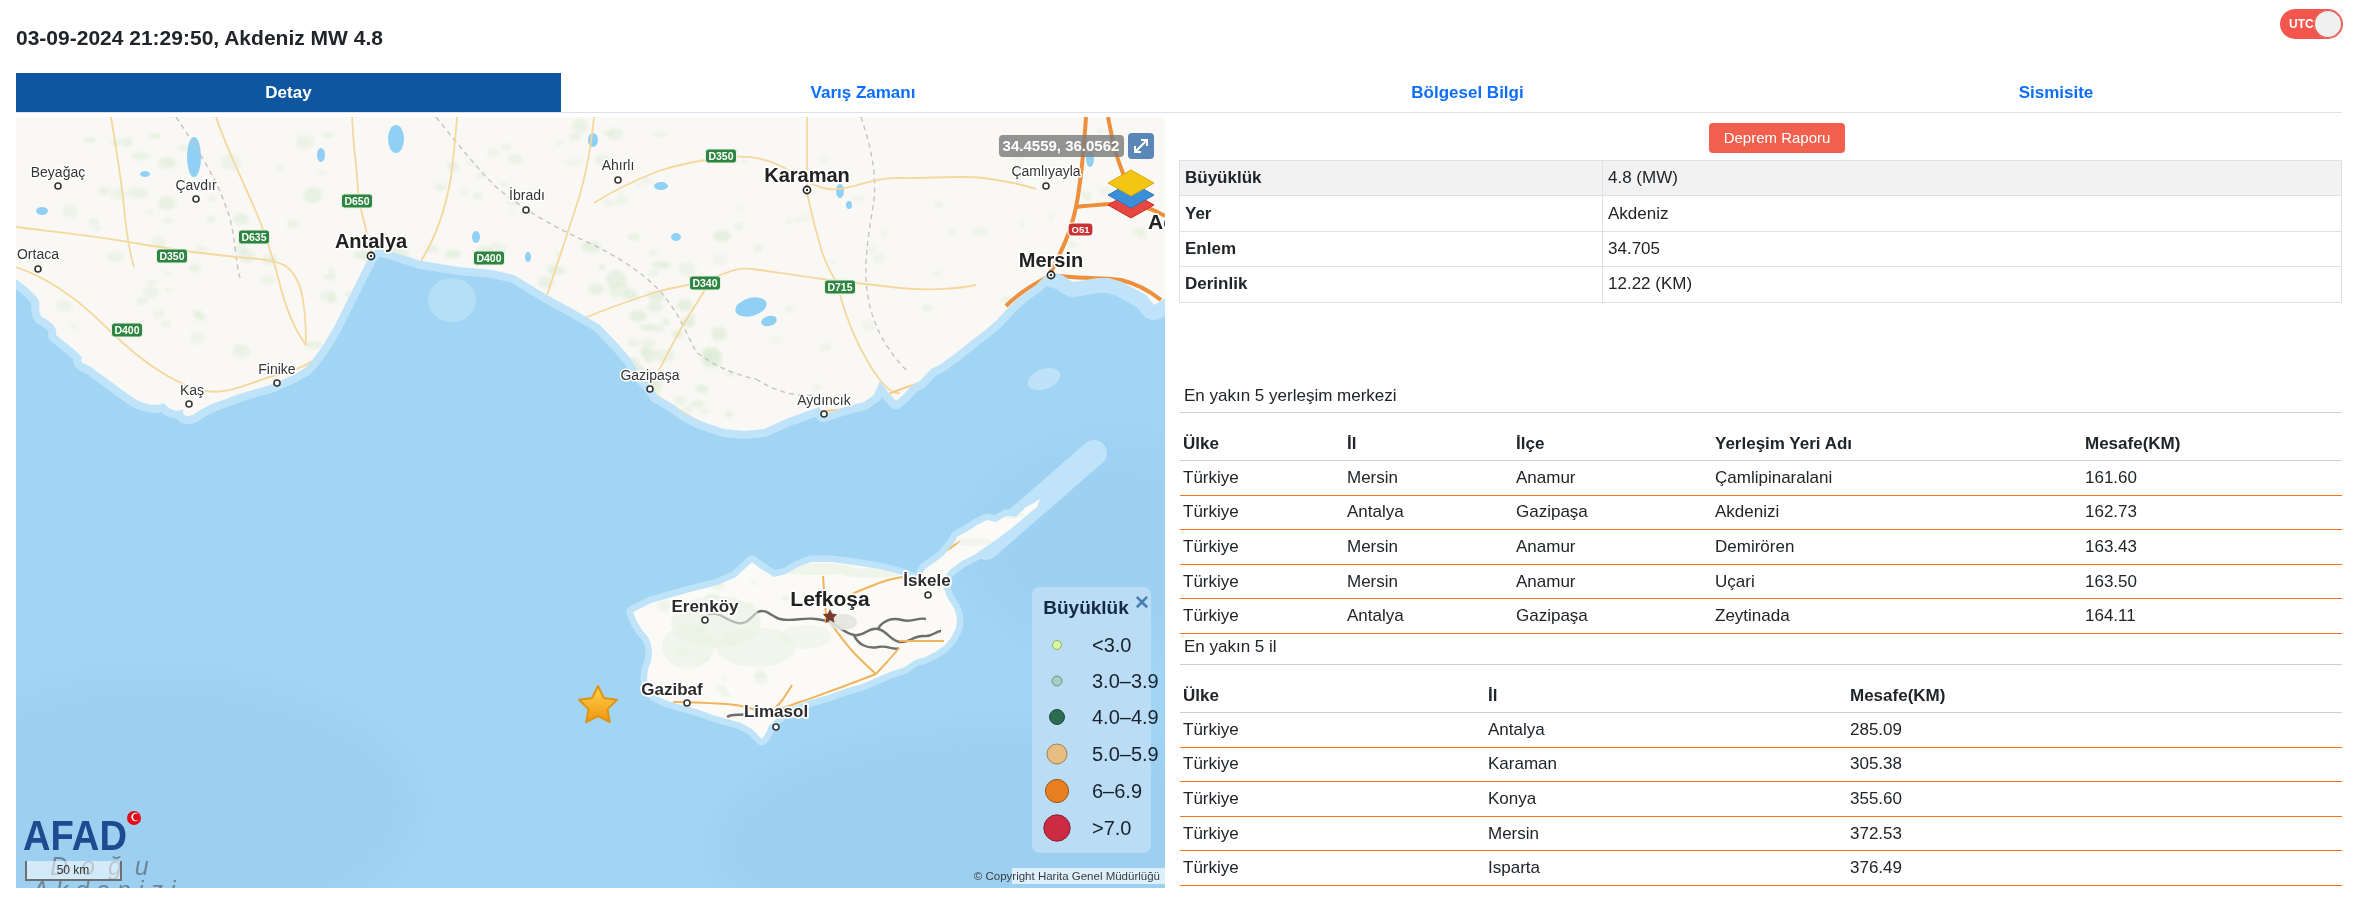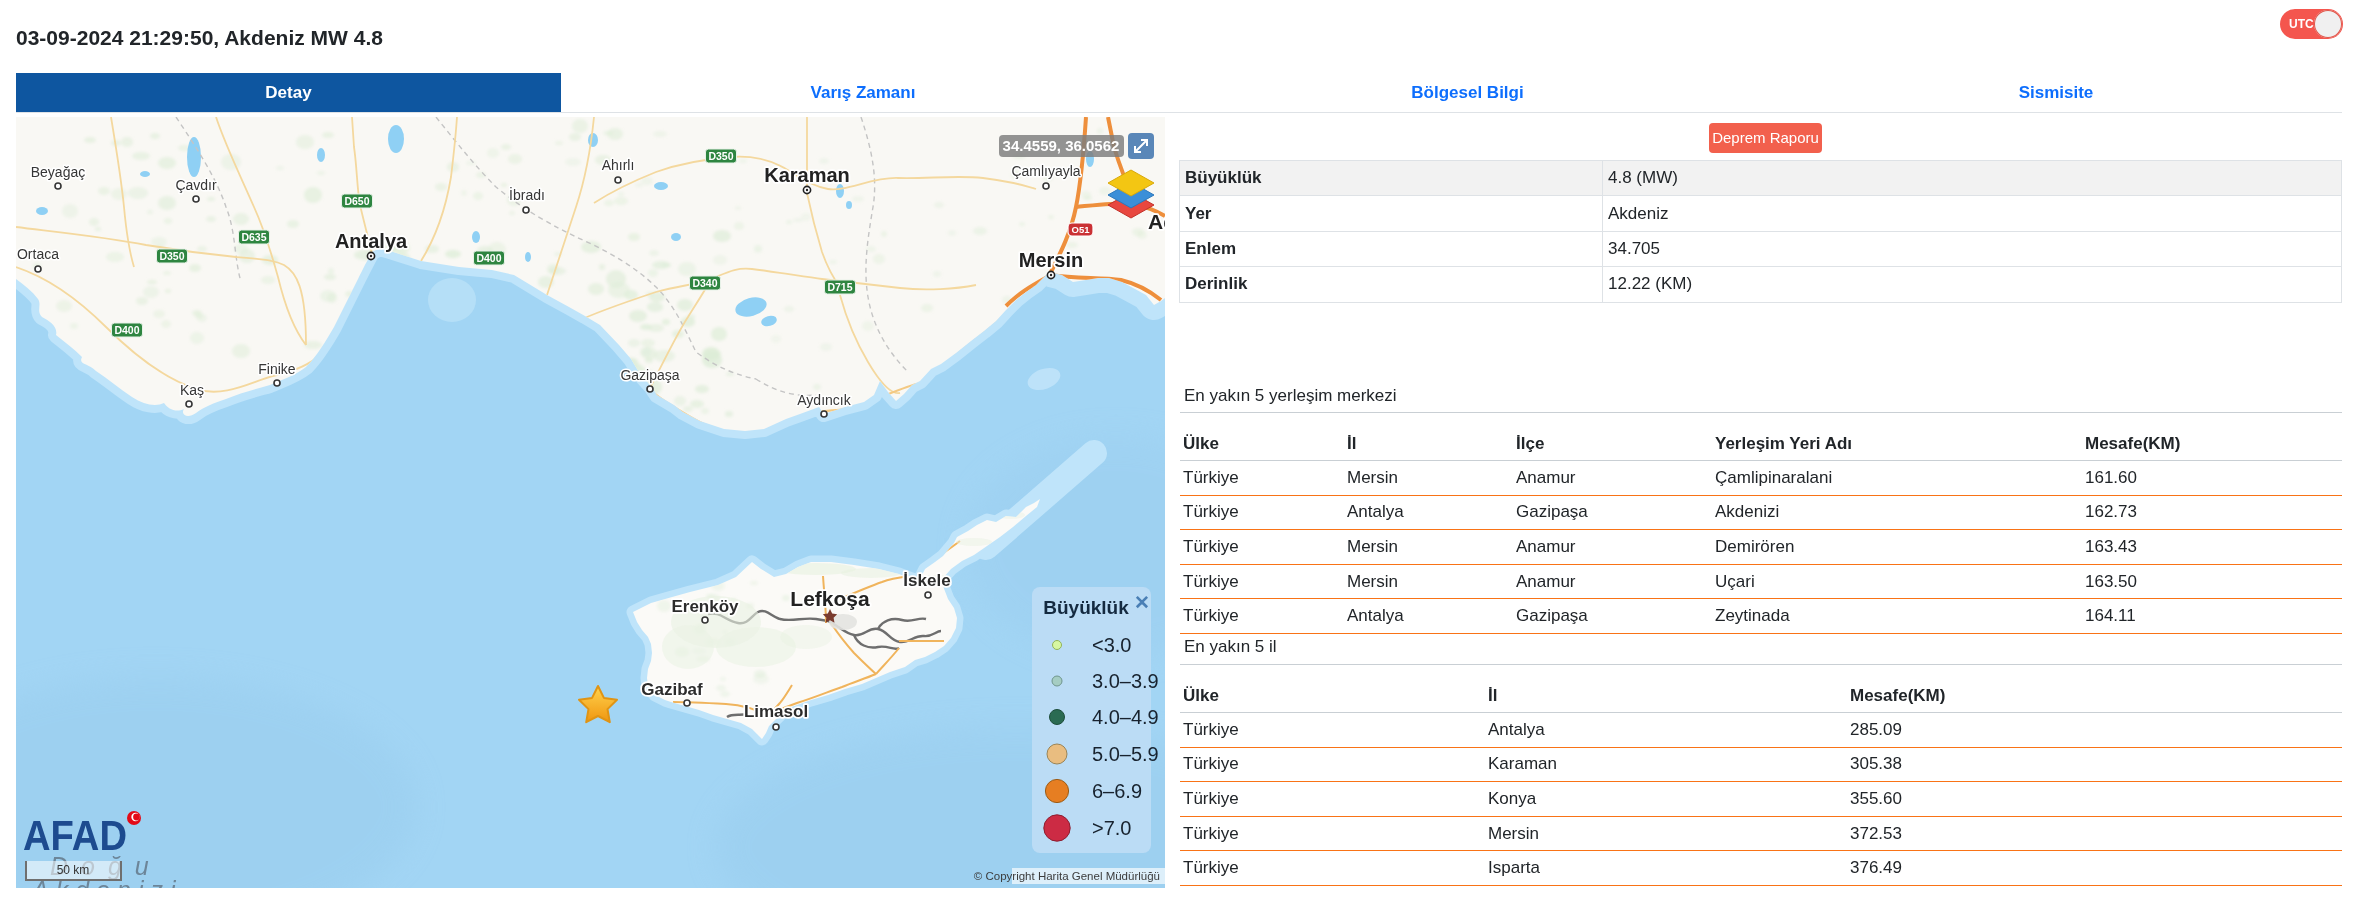--- a/index.html
+++ b/index.html
@@ -5,21 +5,21 @@
 #page{position:relative;width:2358px;height:922px;overflow:hidden;background:#fff;}
 .abs{position:absolute;}
 #title{left:16px;top:26px;font-size:21px;font-weight:bold;color:#212529;letter-spacing:0px;}
 #utc{left:2280px;top:9px;width:63px;height:30px;background:#f4564e;border-radius:15px;}
 #utc .lbl{position:absolute;left:9px;top:8px;color:#fff;font-size:12px;font-weight:bold;}
 #utc .knob{position:absolute;right:1px;top:1px;width:28px;height:28px;background:#f0f0f0;border-radius:50%;box-shadow:inset 0 0 0 1px #e05549;}
 #tabDetay{left:16px;top:73px;width:545px;height:40px;background:#0e56a0;color:#fff;font-size:17px;font-weight:bold;text-align:center;line-height:40px;}
 .tab{top:73px;height:40px;color:#0d6efd;font-size:17px;font-weight:bold;text-align:center;line-height:40px;}
 #tabline{left:16px;top:112px;width:2326px;height:1px;background:#dee2e6;}
 
-#btnRapor{left:1709px;top:123px;width:113px;height:30px;background:#f2604d;color:#fff;font-size:15px;text-align:center;line-height:30px;border-radius:4px;}
+#btnRapor{left:1709px;top:123px;width:136px;height:30px;background:#f2604d;color:#fff;font-size:15px;text-align:center;line-height:30px;border-radius:4px;}
 table{border-collapse:collapse;}
 #dtable{left:1179px;top:160px;width:1163px;border:1px solid #dee2e6;}
 #dtable td{height:34.4px;font-size:17px;color:#212529;padding:0 0 0 5px;border-bottom:1px solid #dee2e6;}
 #dtable td.l{font-weight:bold;width:417px;border-right:1px solid #dee2e6;}
 #dtable tr.g td{background:#f2f2f2;}
 .sect{font-size:17px;color:#212529;}
 .t2{left:1180px;top:412px;width:1162px;}
 .t2 th{font-size:17px;color:#212529;text-align:left;font-weight:bold;border-top:1px solid #c9cfd4;border-bottom:1px solid #c9cfd4;height:33px;padding:14px 0 0 3px;}
 .t2 td{font-size:17px;color:#212529;height:33.6px;padding:0 0 0 3px;border-bottom:1px solid #f97316;}
 </style></head>

